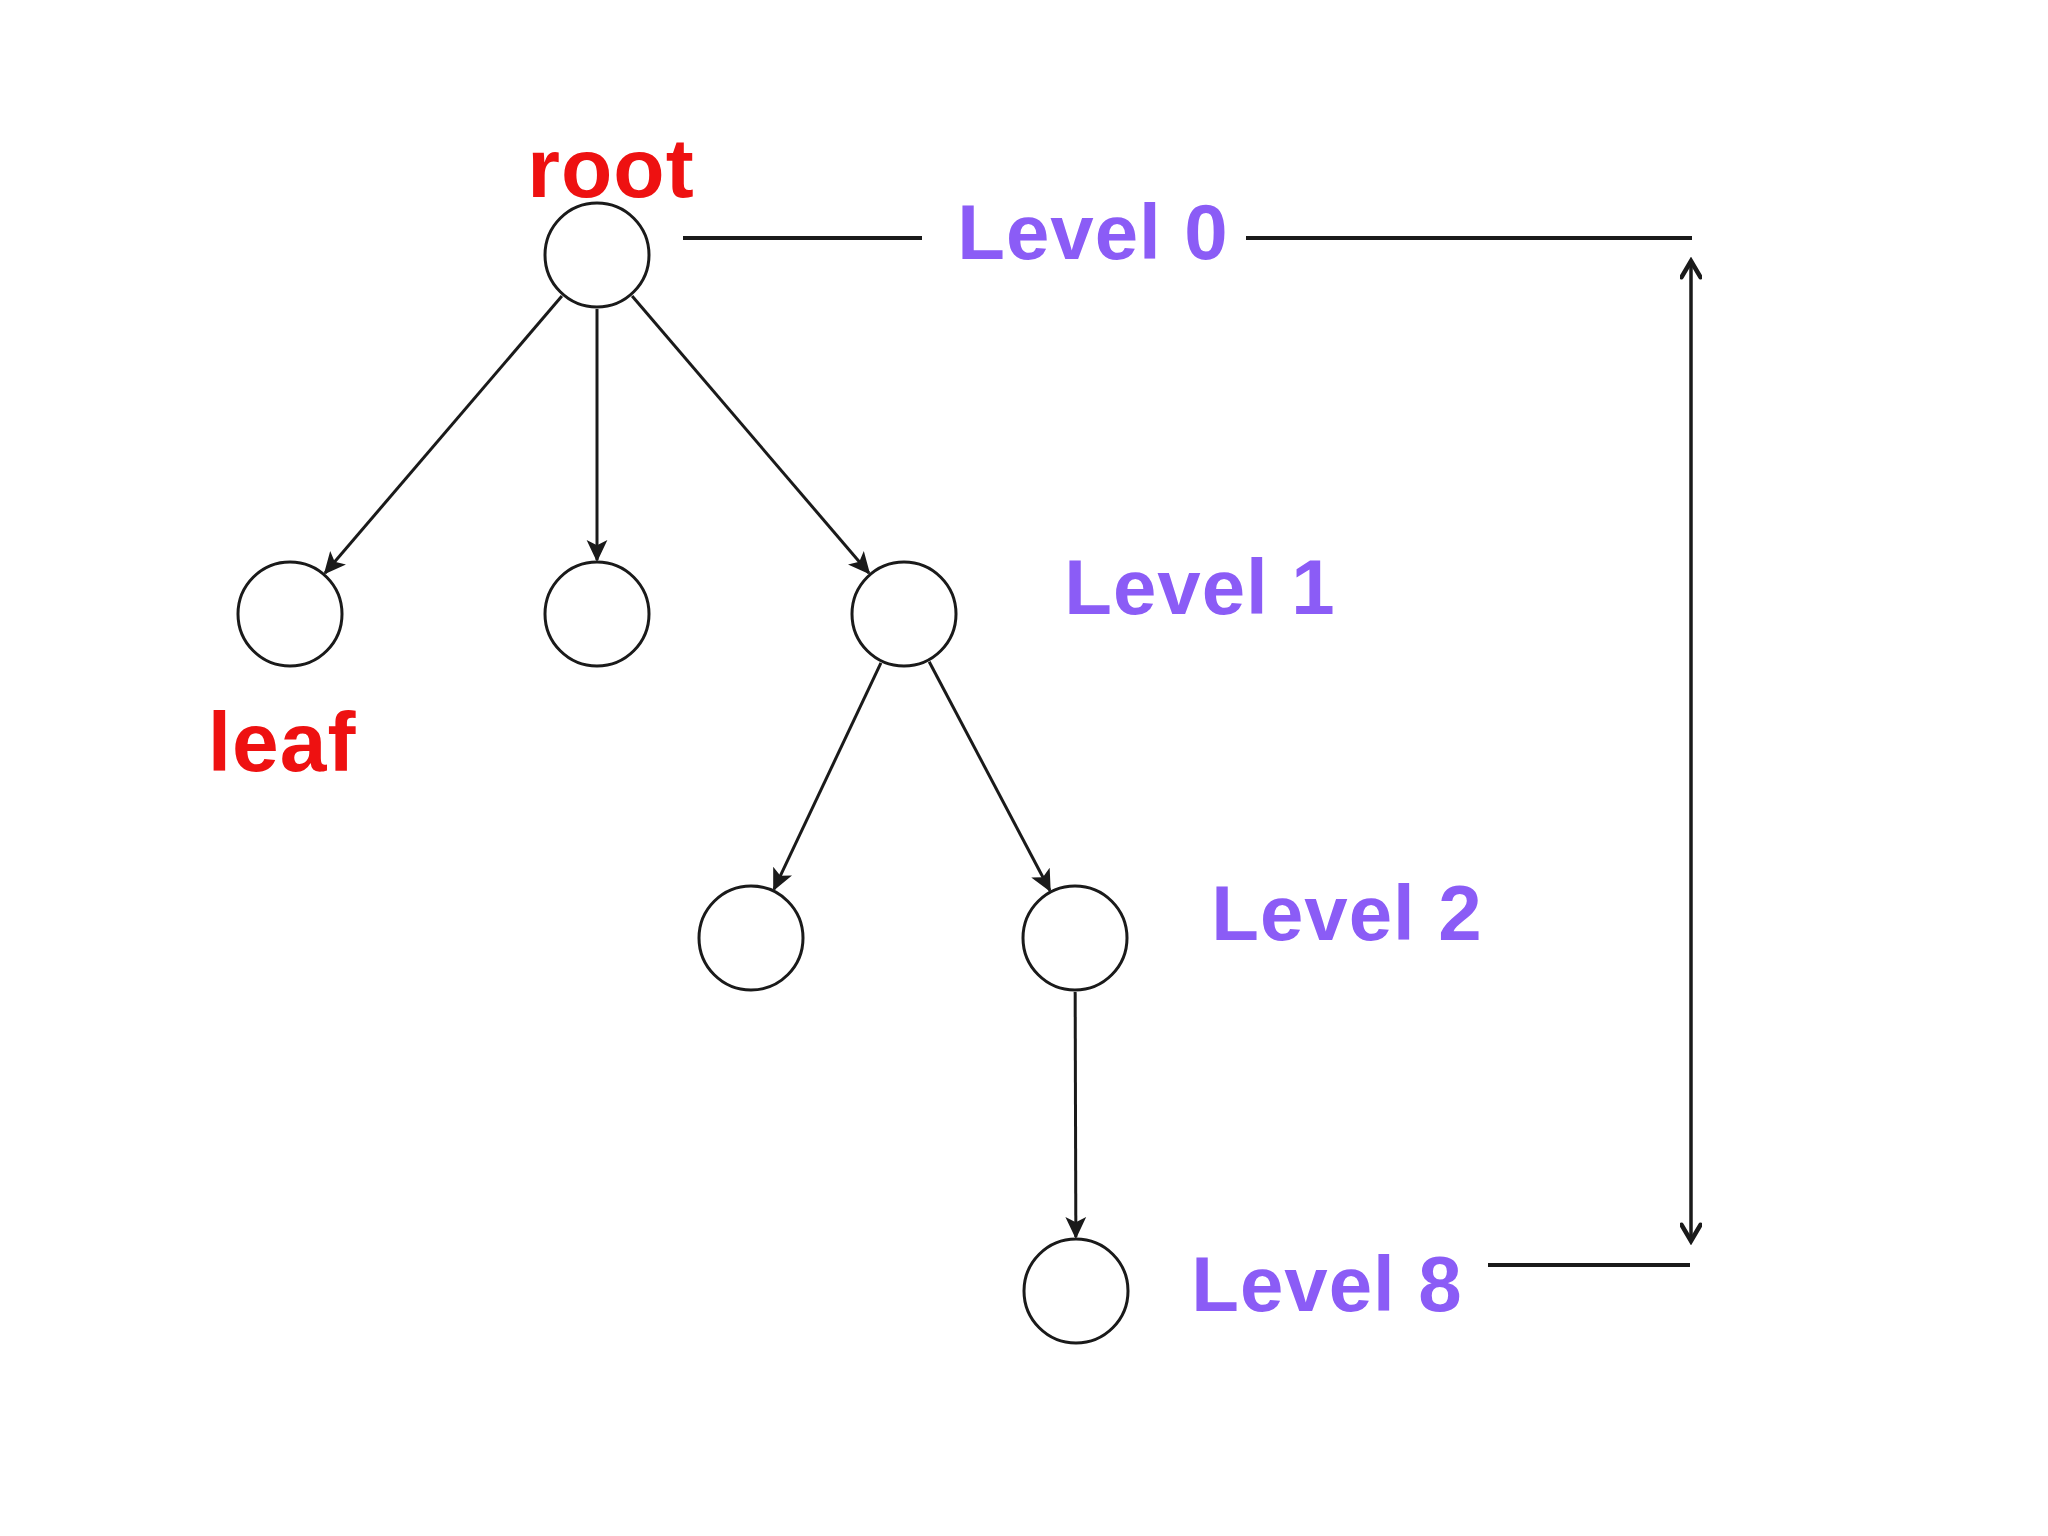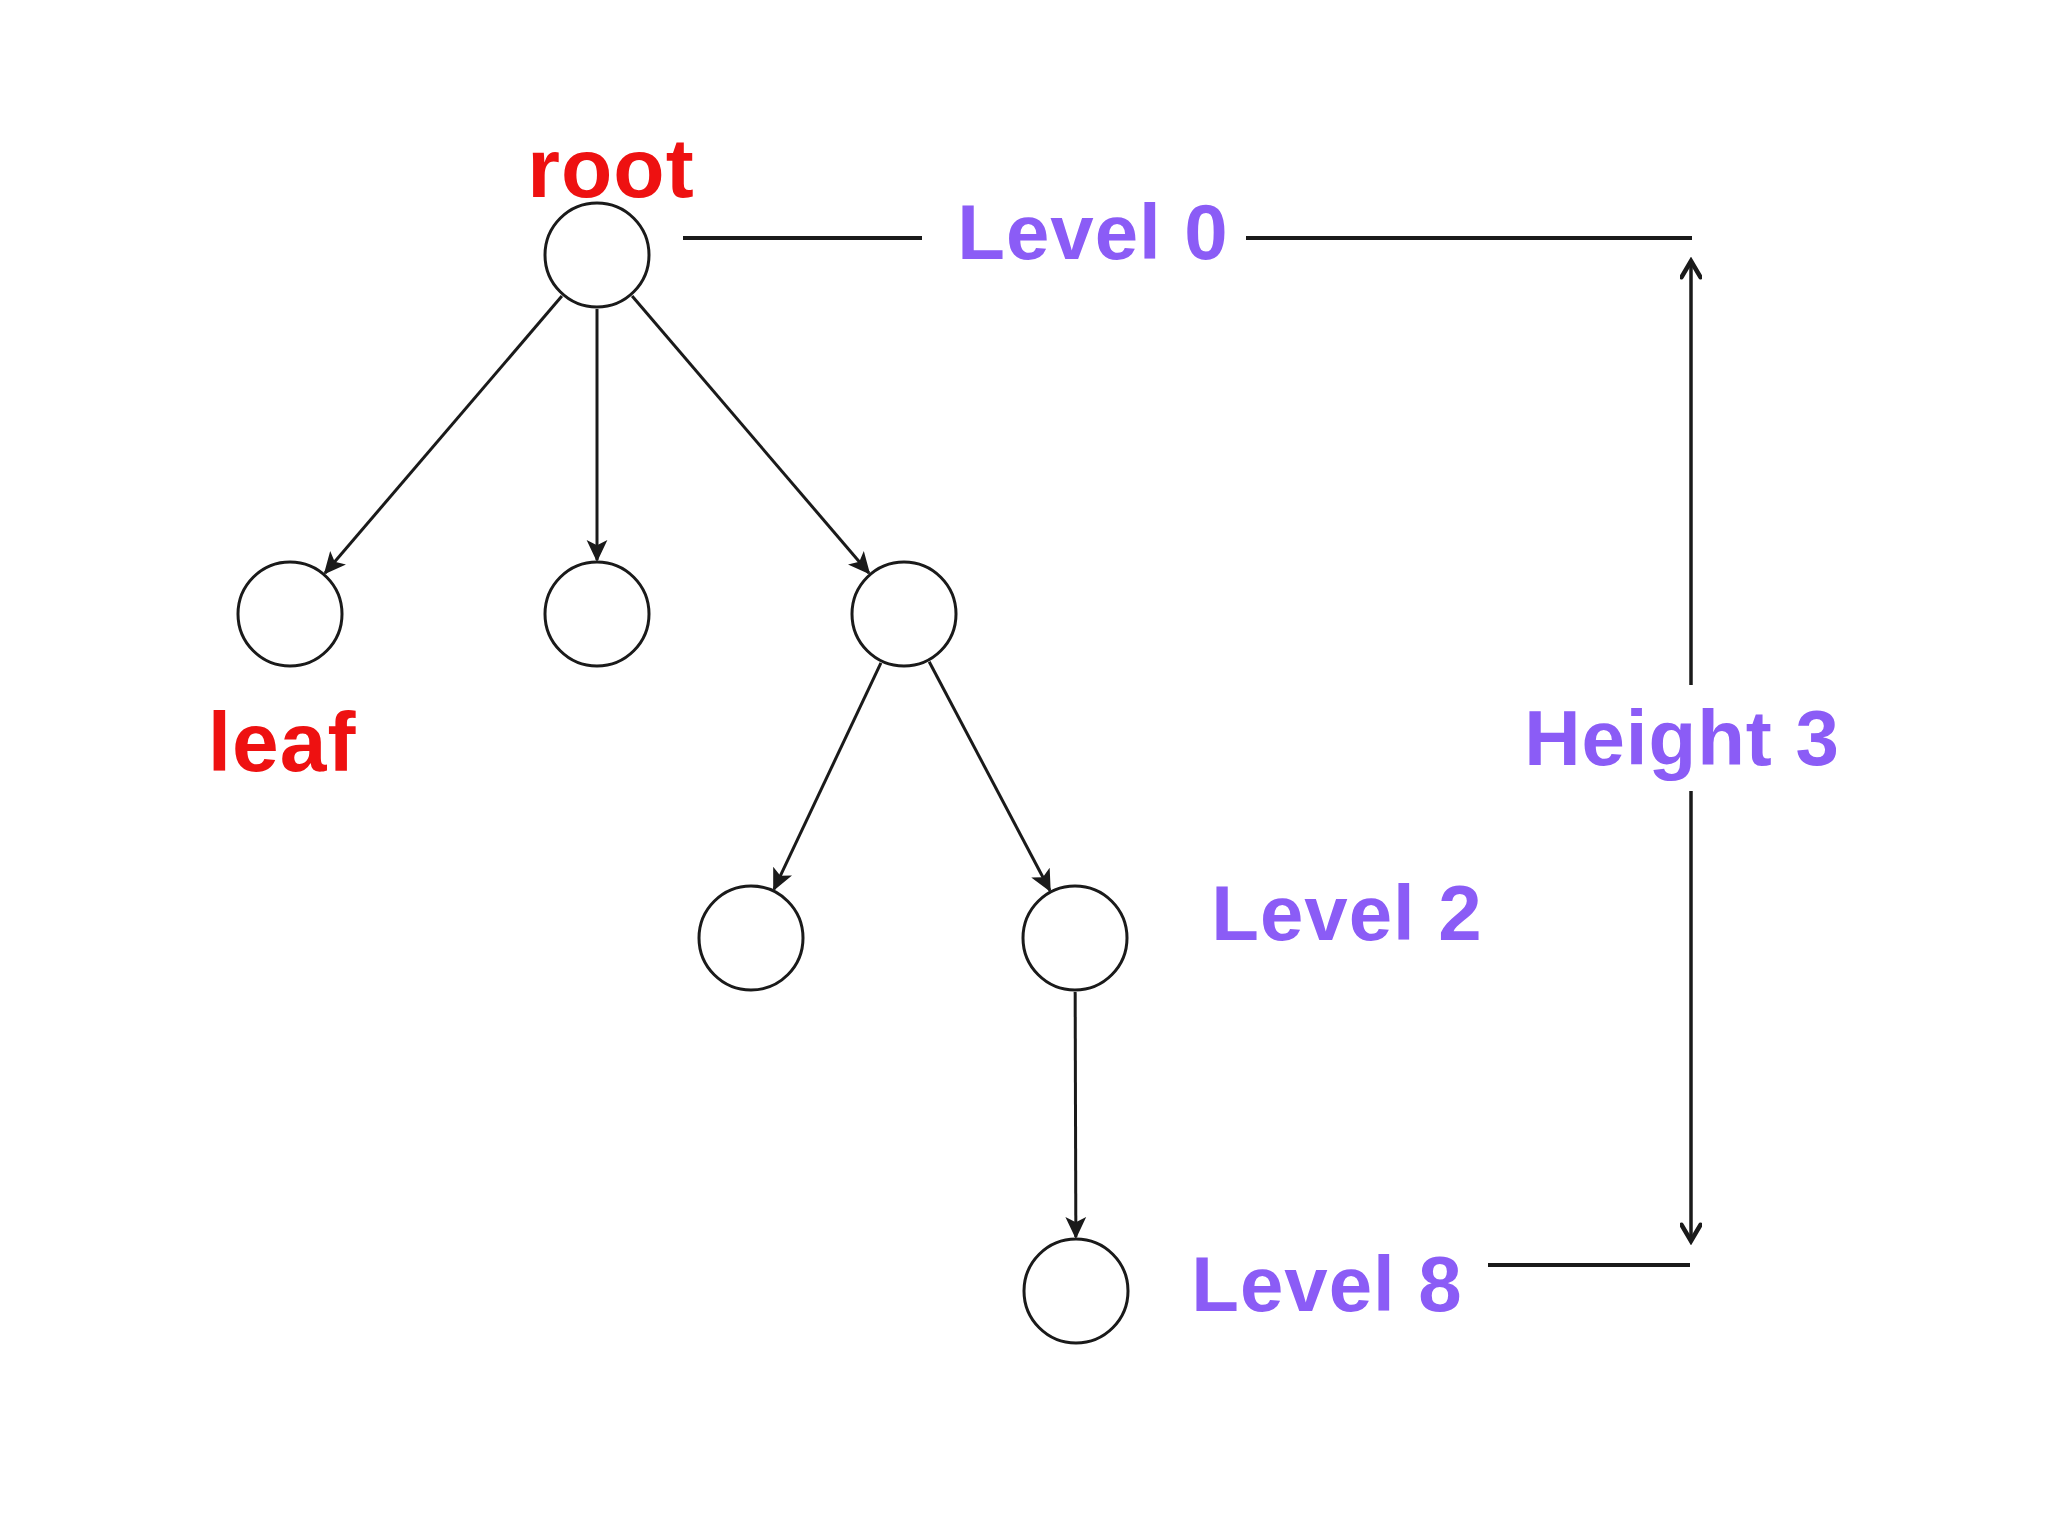--- a/index.html
+++ b/index.html
@@ -83,20 +83,20 @@
         <line x1="1691" y1="262" x2="1691" y2="1240" stroke="#1a1a1a" stroke-width="3.5" marker-start="url(#arrow-open)" marker-end="url(#arrow-open)"></line>
       </g>
   </svg>
 
   <div class="lbl lbl-red label-root">root</div>
 
   <div class="lbl lbl-red label-leaf">leaf</div>
 
   <div class="lbl lbl-blue label-level0">Level 0</div>
 
+  <div class="lbl lbl-blue label-level1">Level 1</div>
 
   <div class="lbl lbl-blue label-level2">Level 2</div>
 
   <div class="lbl lbl-blue label-level3">Level 8</div>
 
-  <div class="lbl lbl-blue label-height">Height 3</div>
 
 </div>
 
 </body></html>

